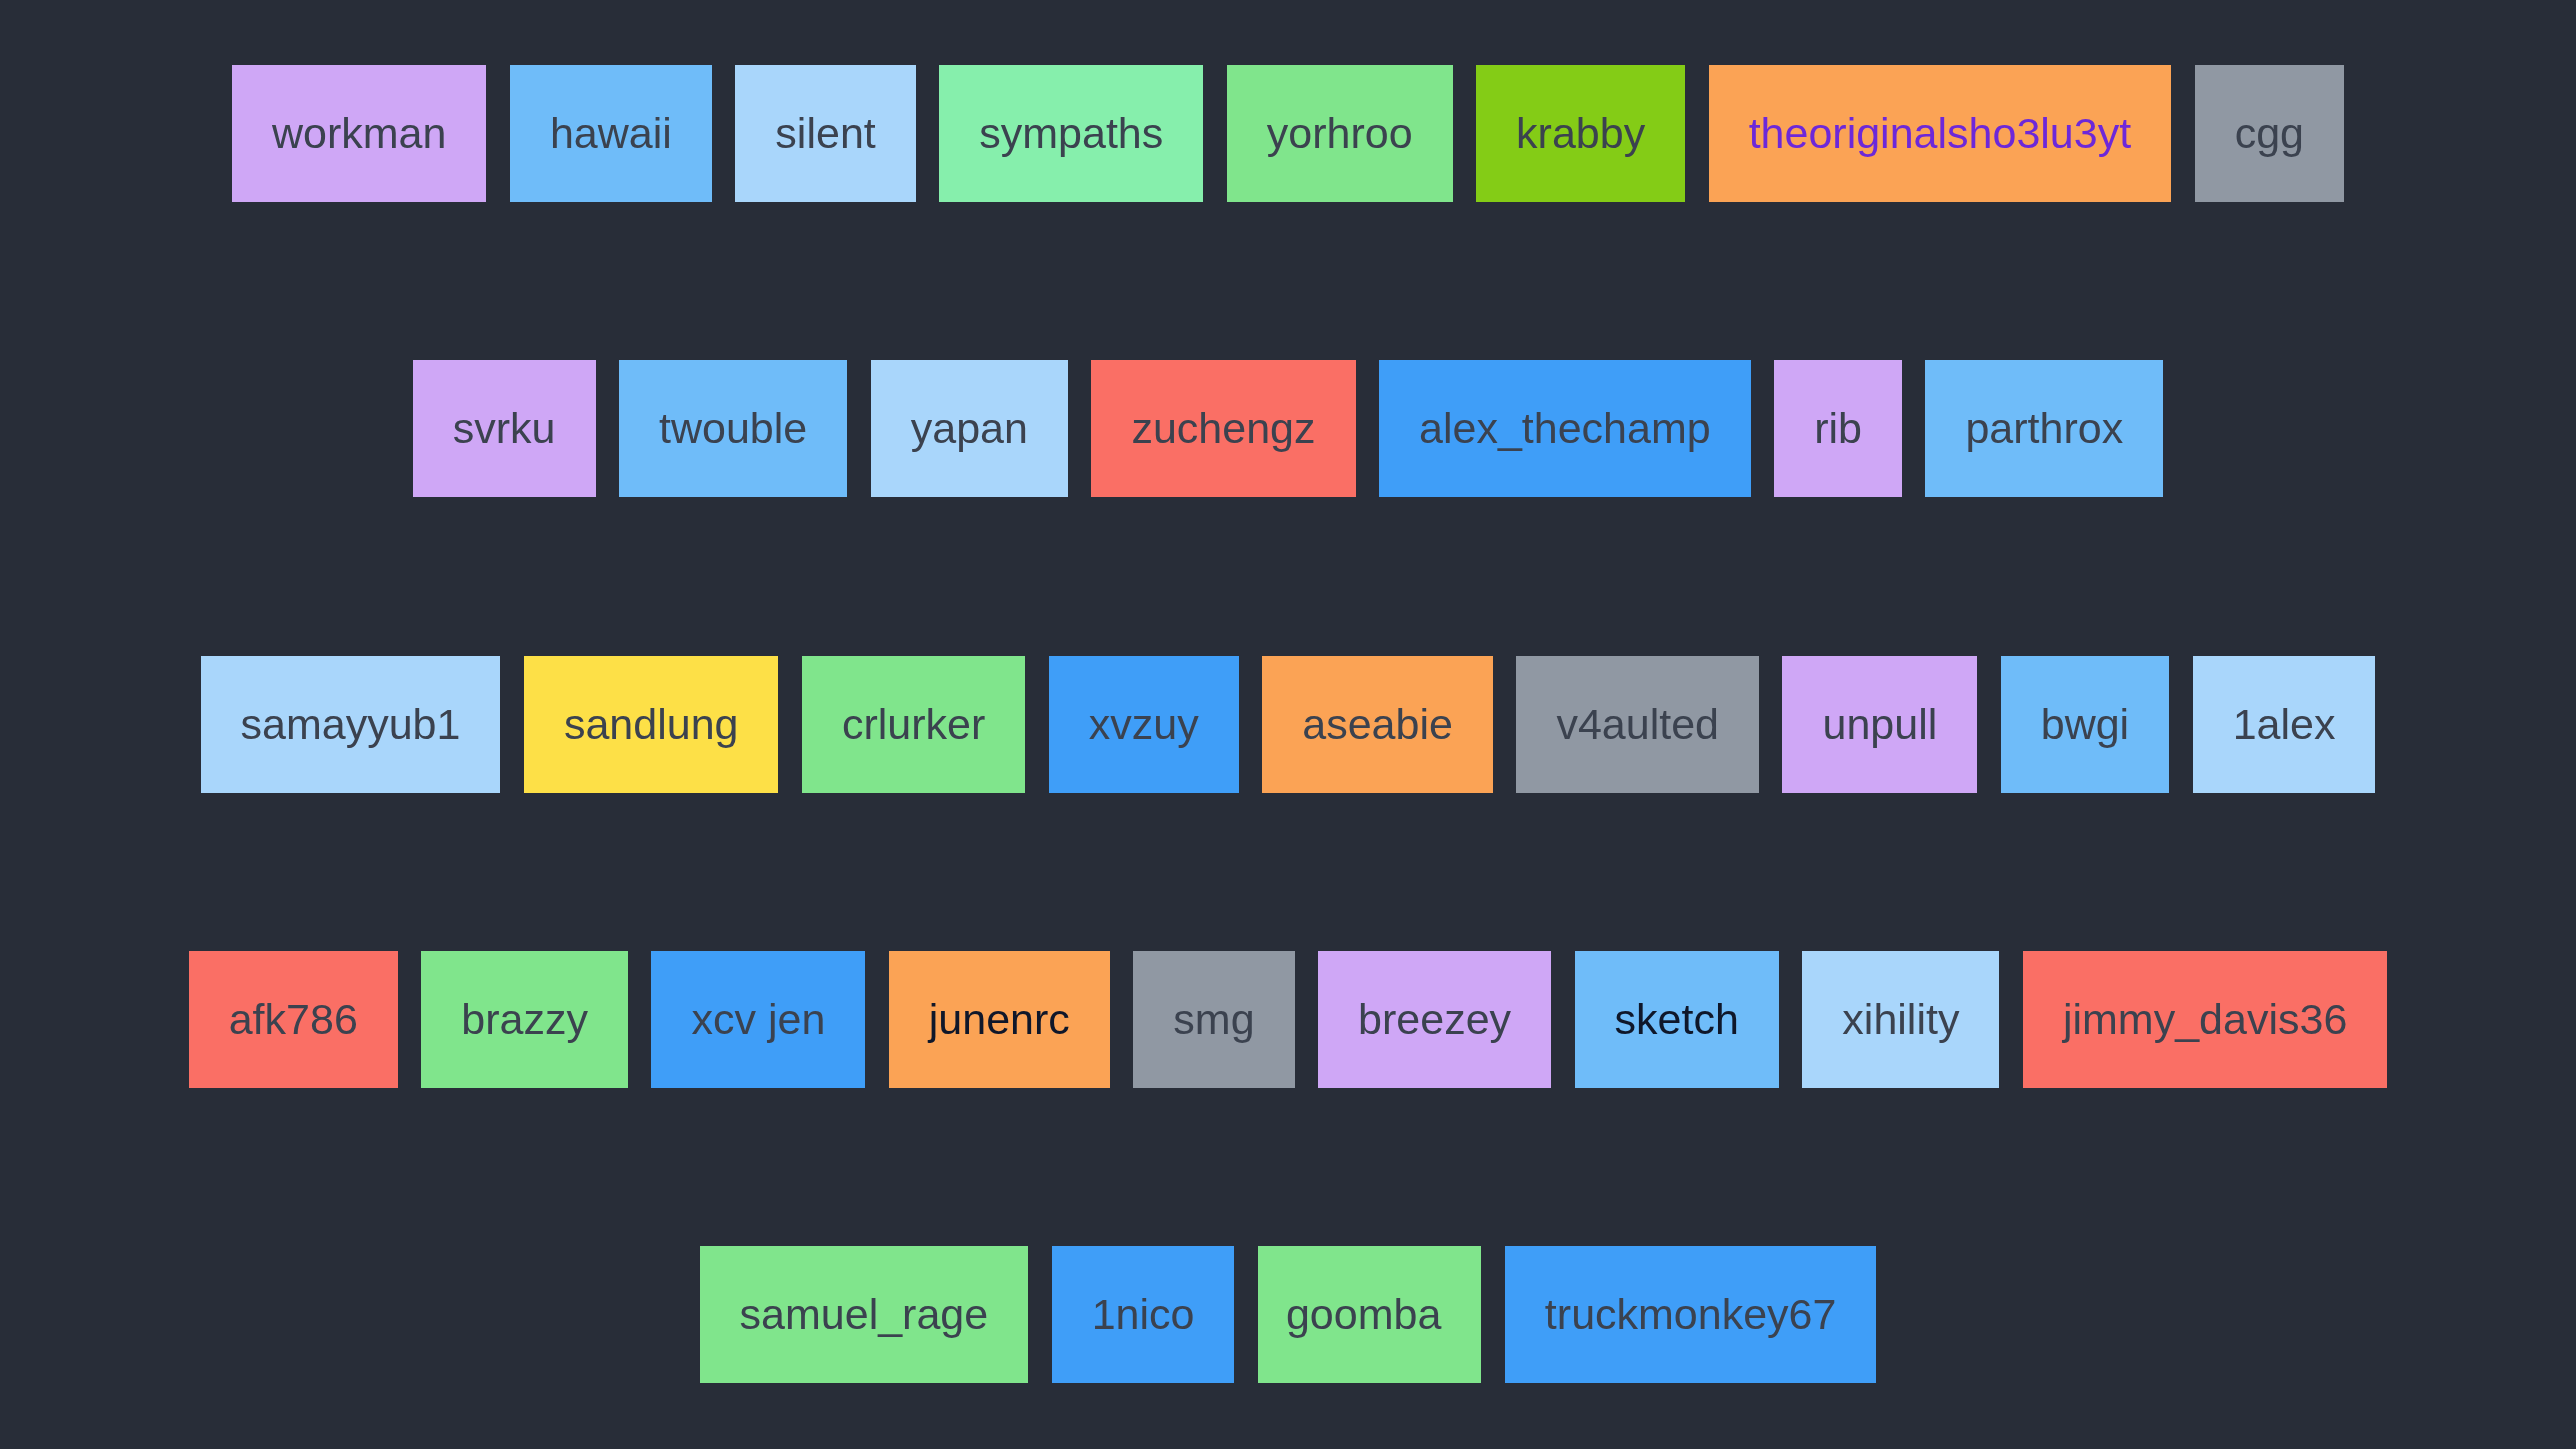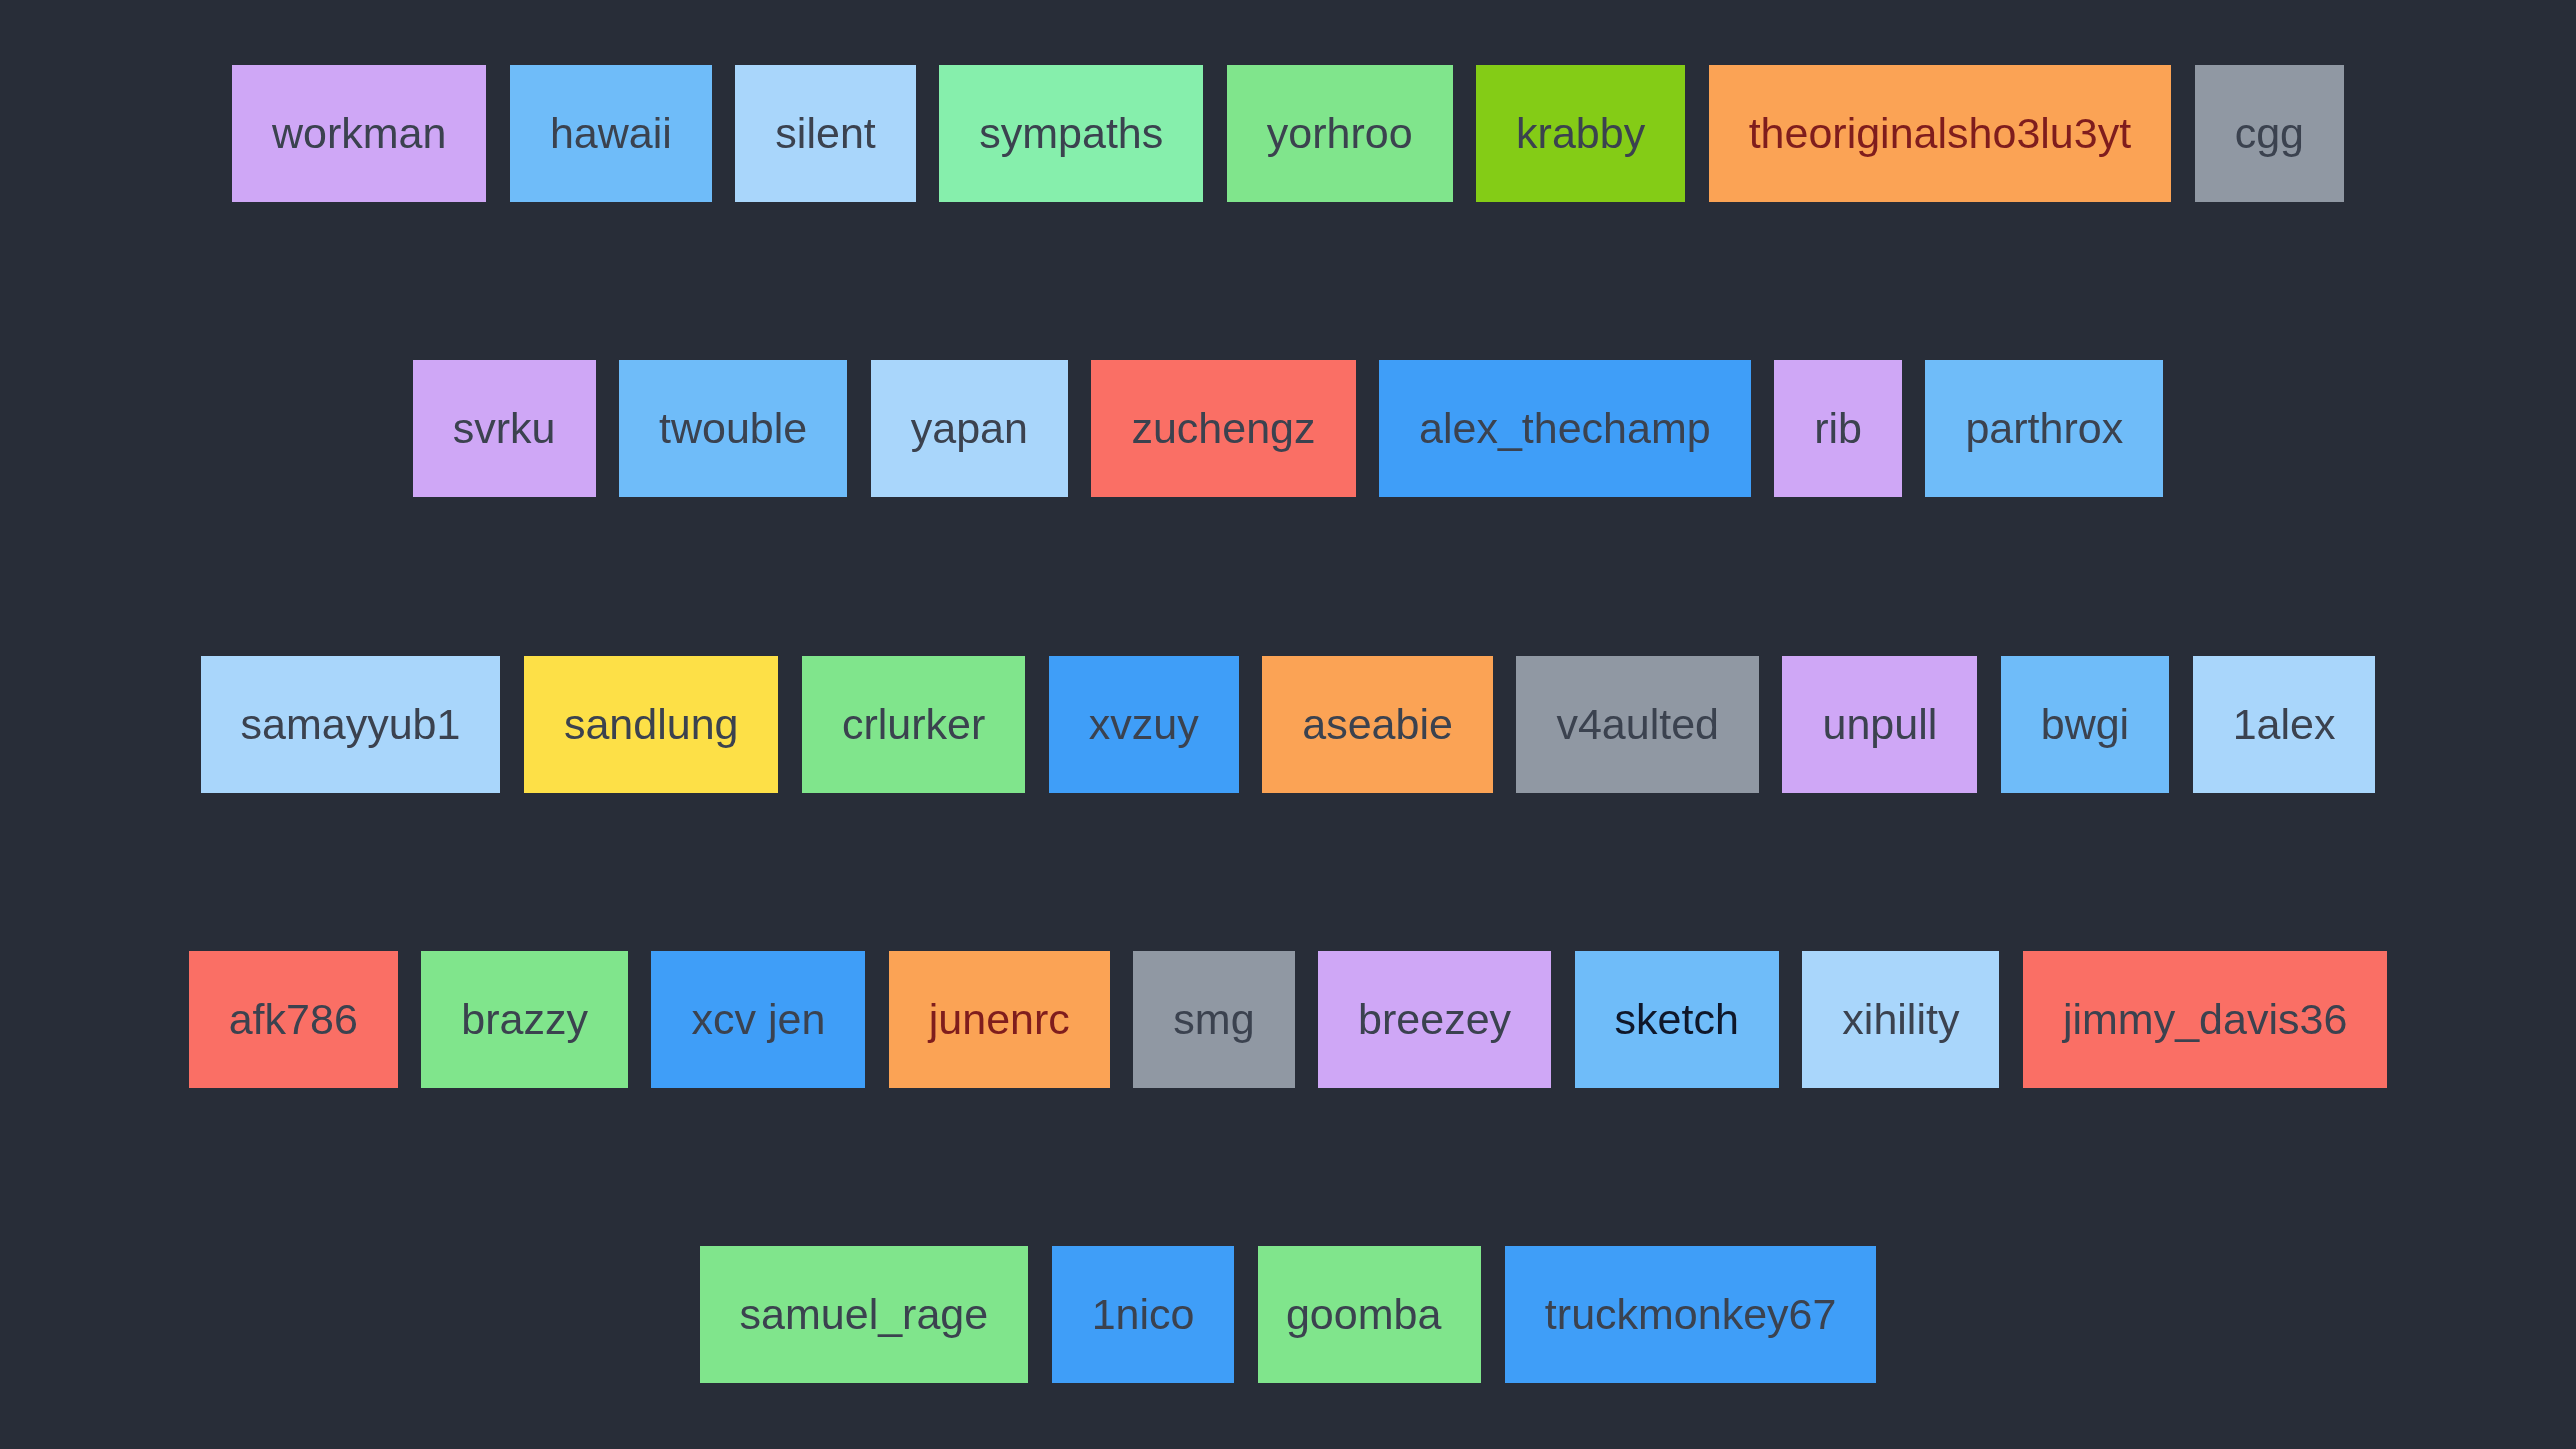--- a/index.html
+++ b/index.html
@@ -46,21 +46,21 @@
 <body style="background: rgb(40, 45, 56);">
 
 <main class="board">
     <div class="tag-row">
       <div class="user-tag" style="background: rgb(207, 167, 246); color: rgb(59, 66, 79);">workman</div>
       <div class="user-tag" style="background: rgb(111, 188, 249); color: rgb(59, 66, 79);">hawaii</div>
       <div class="user-tag" style="background: rgb(169, 214, 251); color: rgb(59, 66, 79);">silent</div>
       <div class="user-tag" style="background: #86efac; color: rgb(59, 66, 79);">sympaths</div>
       <div class="user-tag" style="background: rgb(128, 229, 140); color: rgb(59, 66, 79);">yorhroo</div>
       <div class="user-tag" style="background: #84cc16; color: rgb(59, 66, 79);">krabby</div>
-      <div class="user-tag" style="background: rgb(251, 163, 85); color: #7f1d1d;">theoriginalsho3lu3yt</div>
+      <div class="user-tag" style="background: rgb(251, 163, 85); color: #6d28d9;">theoriginalsho3lu3yt</div>
       <div class="user-tag" style="background: rgb(144, 152, 163); color: rgb(59, 66, 79);">cgg</div>
     </div>
     <div class="tag-row">
       <div class="user-tag" style="background: rgb(207, 167, 246); color: rgb(59, 66, 79);">svrku</div>
       <div class="user-tag" style="background: rgb(111, 188, 249); color: rgb(59, 66, 79);">twouble</div>
       <div class="user-tag" style="background: rgb(169, 214, 251); color: rgb(59, 66, 79);">yapan</div>
       <div class="user-tag" style="background: rgb(250, 111, 101); color: rgb(59, 66, 79);">zuchengz</div>
       <div class="user-tag" style="background: rgb(63, 158, 248); color: rgb(59, 66, 79);">alex_thechamp</div>
       <div class="user-tag" style="background: rgb(207, 167, 246); color: rgb(59, 66, 79);">rib</div>
       <div class="user-tag" style="background: rgb(111, 188, 249); color: rgb(59, 66, 79);">parthrox</div>
@@ -73,21 +73,21 @@
       <div class="user-tag" style="background: rgb(251, 163, 85); color: rgb(59, 66, 79);">aseabie</div>
       <div class="user-tag" style="background: rgb(144, 152, 163); color: rgb(59, 66, 79);">v4aulted</div>
       <div class="user-tag" style="background: rgb(207, 167, 246); color: rgb(59, 66, 79);">unpull</div>
       <div class="user-tag" style="background: rgb(111, 188, 249); color: rgb(59, 66, 79);">bwgi</div>
       <div class="user-tag" style="background: rgb(169, 214, 251); color: rgb(59, 66, 79);">1alex</div>
     </div>
     <div class="tag-row">
       <div class="user-tag" style="background: rgb(250, 111, 101); color: rgb(59, 66, 79);">afk786</div>
       <div class="user-tag" style="background: rgb(128, 229, 140); color: rgb(59, 66, 79);">brazzy</div>
       <div class="user-tag" style="background: rgb(63, 158, 248); color: rgb(59, 66, 79);">xcv jen</div>
-      <div class="user-tag" style="background: rgb(251, 163, 85); color: #7f1d1d;">junenrc</div>
+      <div class="user-tag" style="background: rgb(251, 163, 85); color: #0f172a;">junenrc</div>
       <div class="user-tag" style="background: rgb(144, 152, 163); color: rgb(59, 66, 79);">smg</div>
       <div class="user-tag" style="background: rgb(207, 167, 246); color: rgb(59, 66, 79);">breezey</div>
       <div class="user-tag" style="background: rgb(111, 188, 249); color: #0f172a;">sketch</div>
       <div class="user-tag" style="background: rgb(169, 214, 251); color: rgb(59, 66, 79);">xihility</div>
       <div class="user-tag" style="background: rgb(250, 111, 101); color: rgb(59, 66, 79);">jimmy_davis36</div>
     </div>
     <div class="tag-row">
       <div class="user-tag" style="background: rgb(128, 229, 140); color: rgb(59, 66, 79);">samuel_rage</div>
       <div class="user-tag" style="background: rgb(63, 158, 248); color: rgb(59, 66, 79);">1nico</div>
       <div class="user-tag" style="background: rgb(128, 229, 140); color: rgb(59, 66, 79); padding-left: 28px;">goomba</div>

